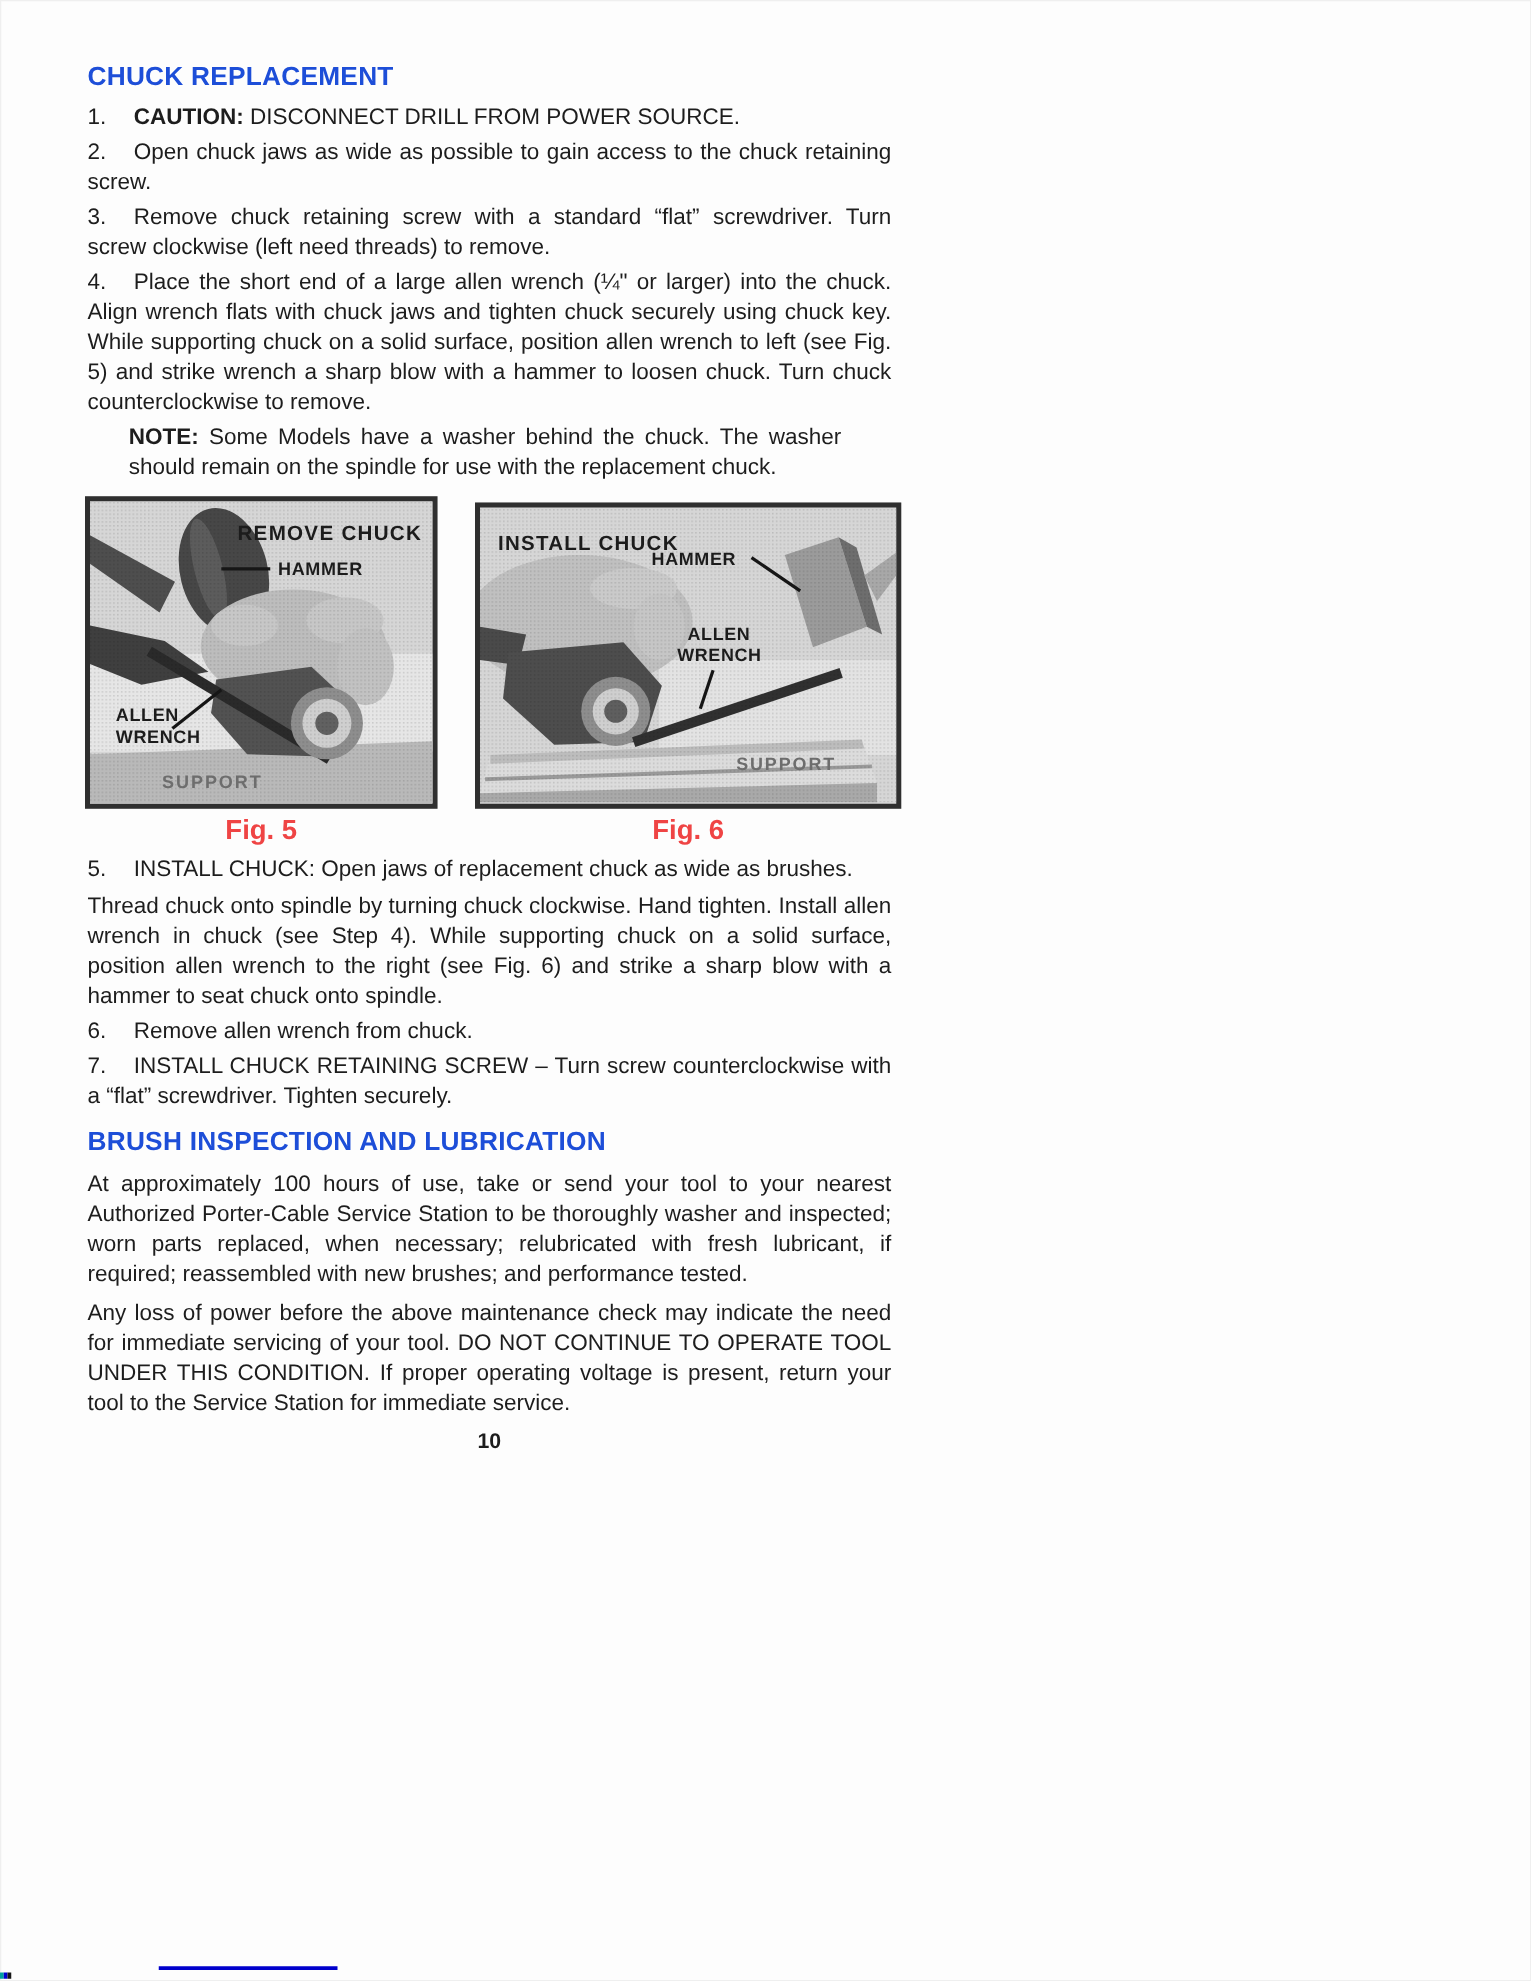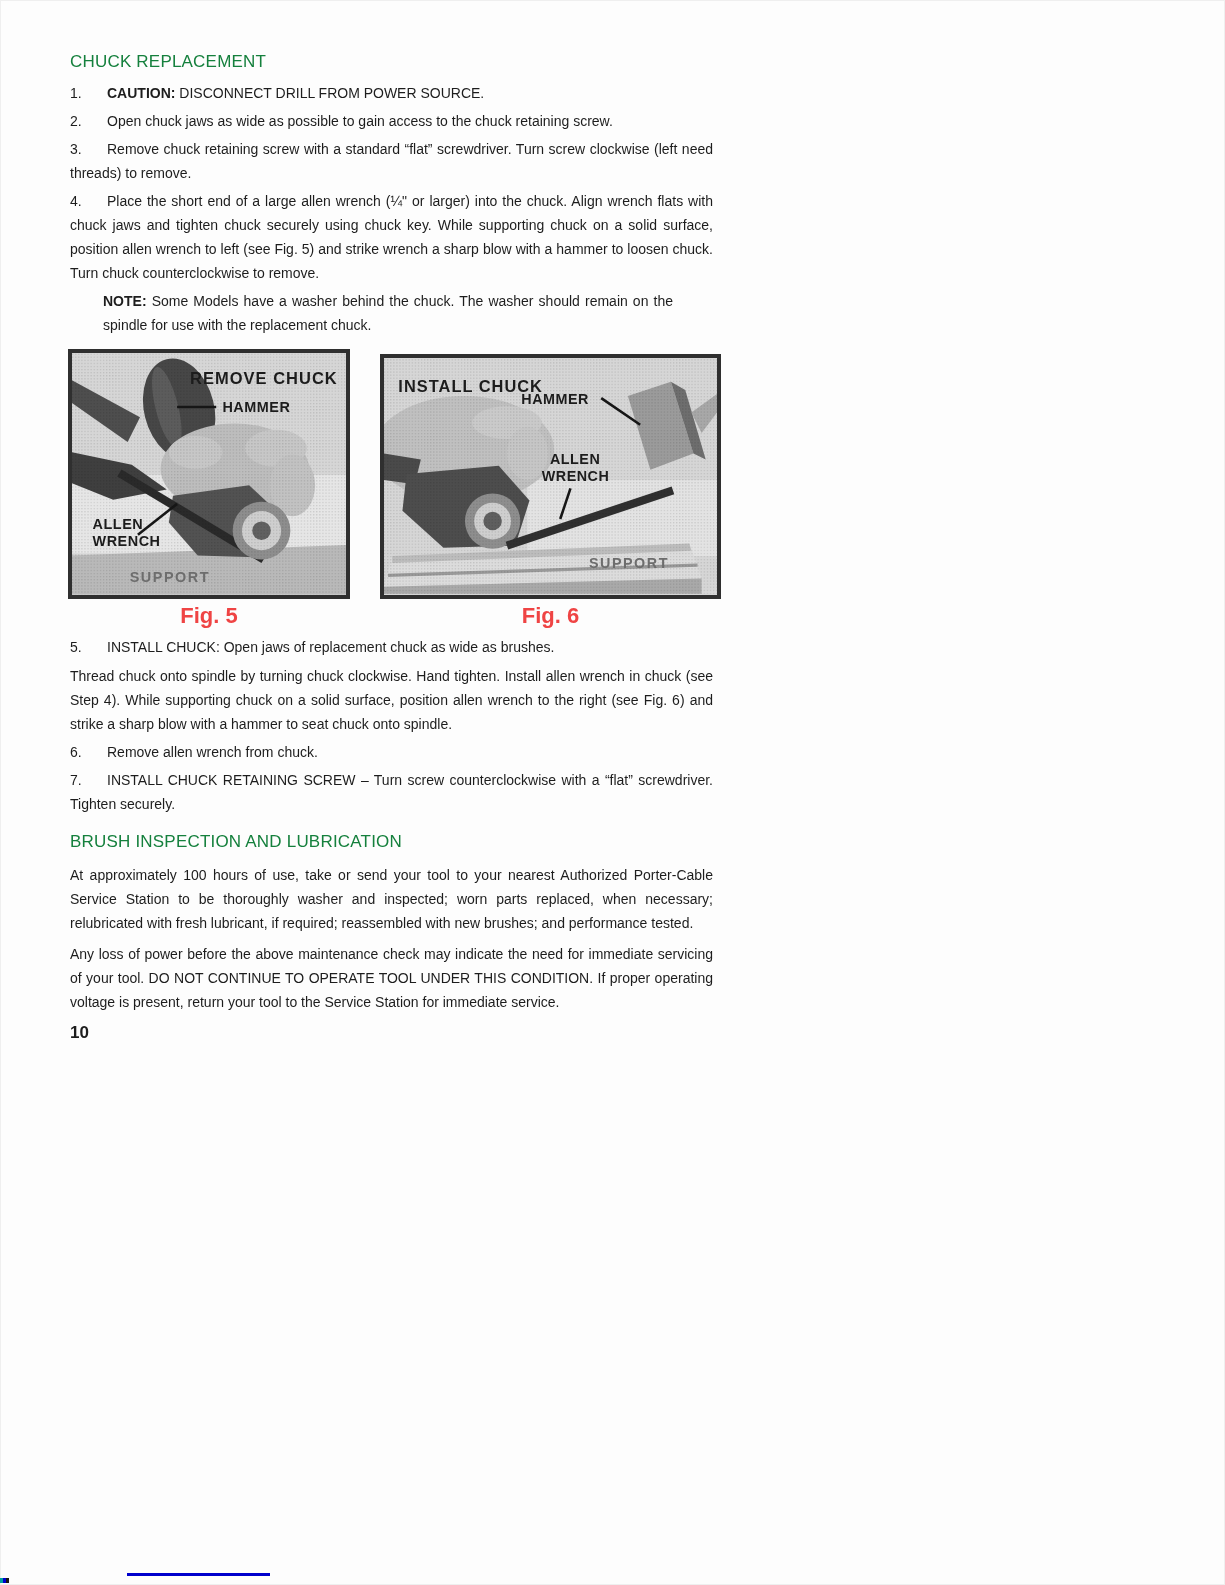--- a/index.html
+++ b/index.html
@@ -4,26 +4,26 @@
 <style>
   html,body { margin:0; padding:0; background:#ffffff; }
   .page {
     position:relative; width:1225px; height:1585px;
     background:#fdfdfd; overflow:hidden;
     font-family:"Liberation Sans", sans-serif; color:#1d1d1d;
     box-shadow: inset 0 0 0 1px #efefef;
   }
   .col { position:absolute; left:70px; top:50px; width:643px; }
   .sect-title {
-    font-size:17px; font-weight:normal; line-height:24px;
-    margin:0 0 7px 0; letter-spacing:0.2px; color:#15803d;
+    font-size:21px; font-weight:bold; line-height:24px;
+    margin:0 0 7px 0; letter-spacing:0.2px; color:#1d4ed8;
   }
   .sect-title.second { margin-top:14px; margin-bottom:9px; }
   p.body {
-    margin:0 0 4px 0; font-size:14px; line-height:24px;
+    margin:0 0 4px 0; font-size:18px; line-height:24px;
     text-align:justify; color:#1d1d1d;
   }
   p.cont { margin-top:5px; }
   .num { display:inline-block; width:37px; }
   .b { font-weight:bold; }
   .indent { padding-left:33px; padding-right:40px; }
   .figrow { display:flex; margin:12px 0 6px -2px;align-items:flex-end; }
   .figunit5 { margin-right:30px; }
   .figbox {
     border:4px solid #2f2f2f; background:#d6d6d6; display:block;
@@ -32,21 +32,21 @@
     text-align:center; font-weight:bold; font-size:22px;
     margin-top:4px; color:#ef4444;
   }
   .figlabel { font-weight:bold; font-size:14px; fill:#1c1c1c;
     font-family:"Liberation Sans", sans-serif; letter-spacing:0.5px; }
   .figtitle { font-weight:bold; font-size:16px; fill:#1c1c1c;
     font-family:"Liberation Sans", sans-serif; letter-spacing:1px; }
   .figsupport { font-weight:bold; font-size:14px; fill:#6d6d6d;
     font-family:"Liberation Sans", sans-serif; letter-spacing:1.5px; }
   .pageno {
-    text-align:left; font-weight:bold; font-size:17px; margin-top:9px;
+    text-align:center; font-weight:bold; font-size:17px; margin-top:9px;
   }
   .blue-line {
     position:absolute; left:127px; top:1573px; width:143px; height:3px;
     background:#0000cc;
   }
   .corner-artifact { position:absolute; left:0; top:1578px; width:10px; height:5px; display:flex; }
   .corner-artifact span { width:3px; height:5px; display:block; }
 </style>
 </head>
 <body>

